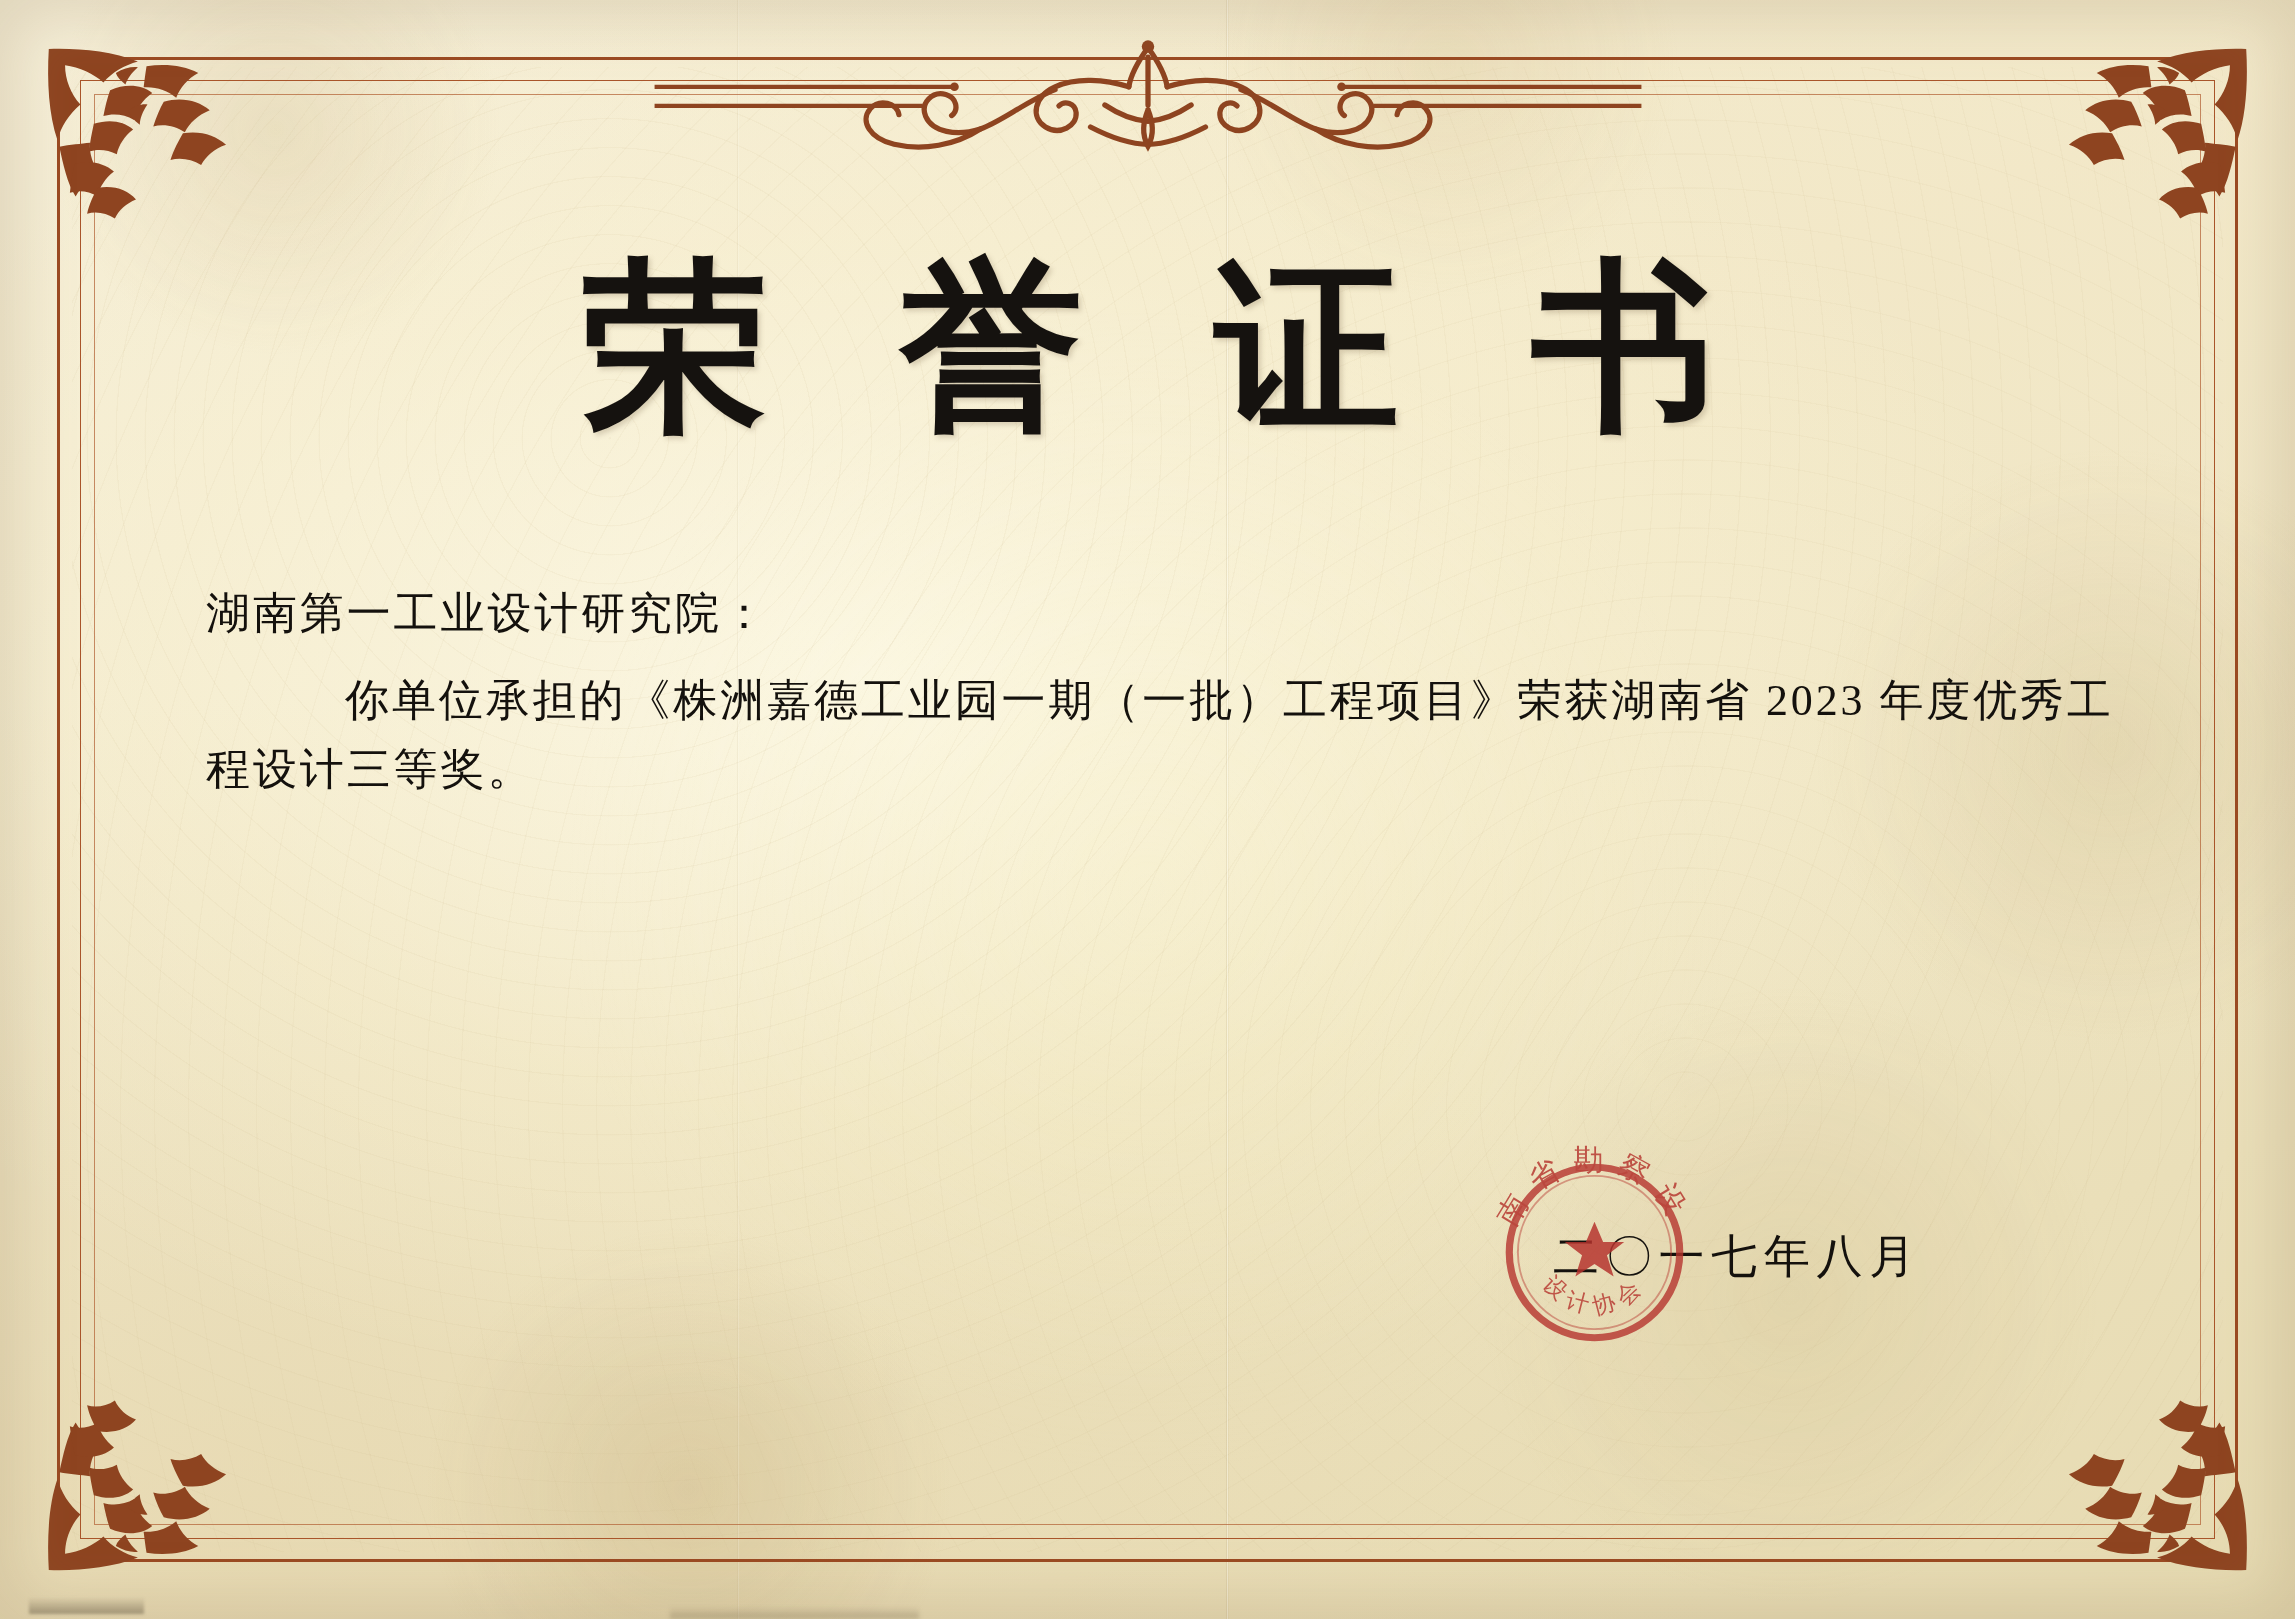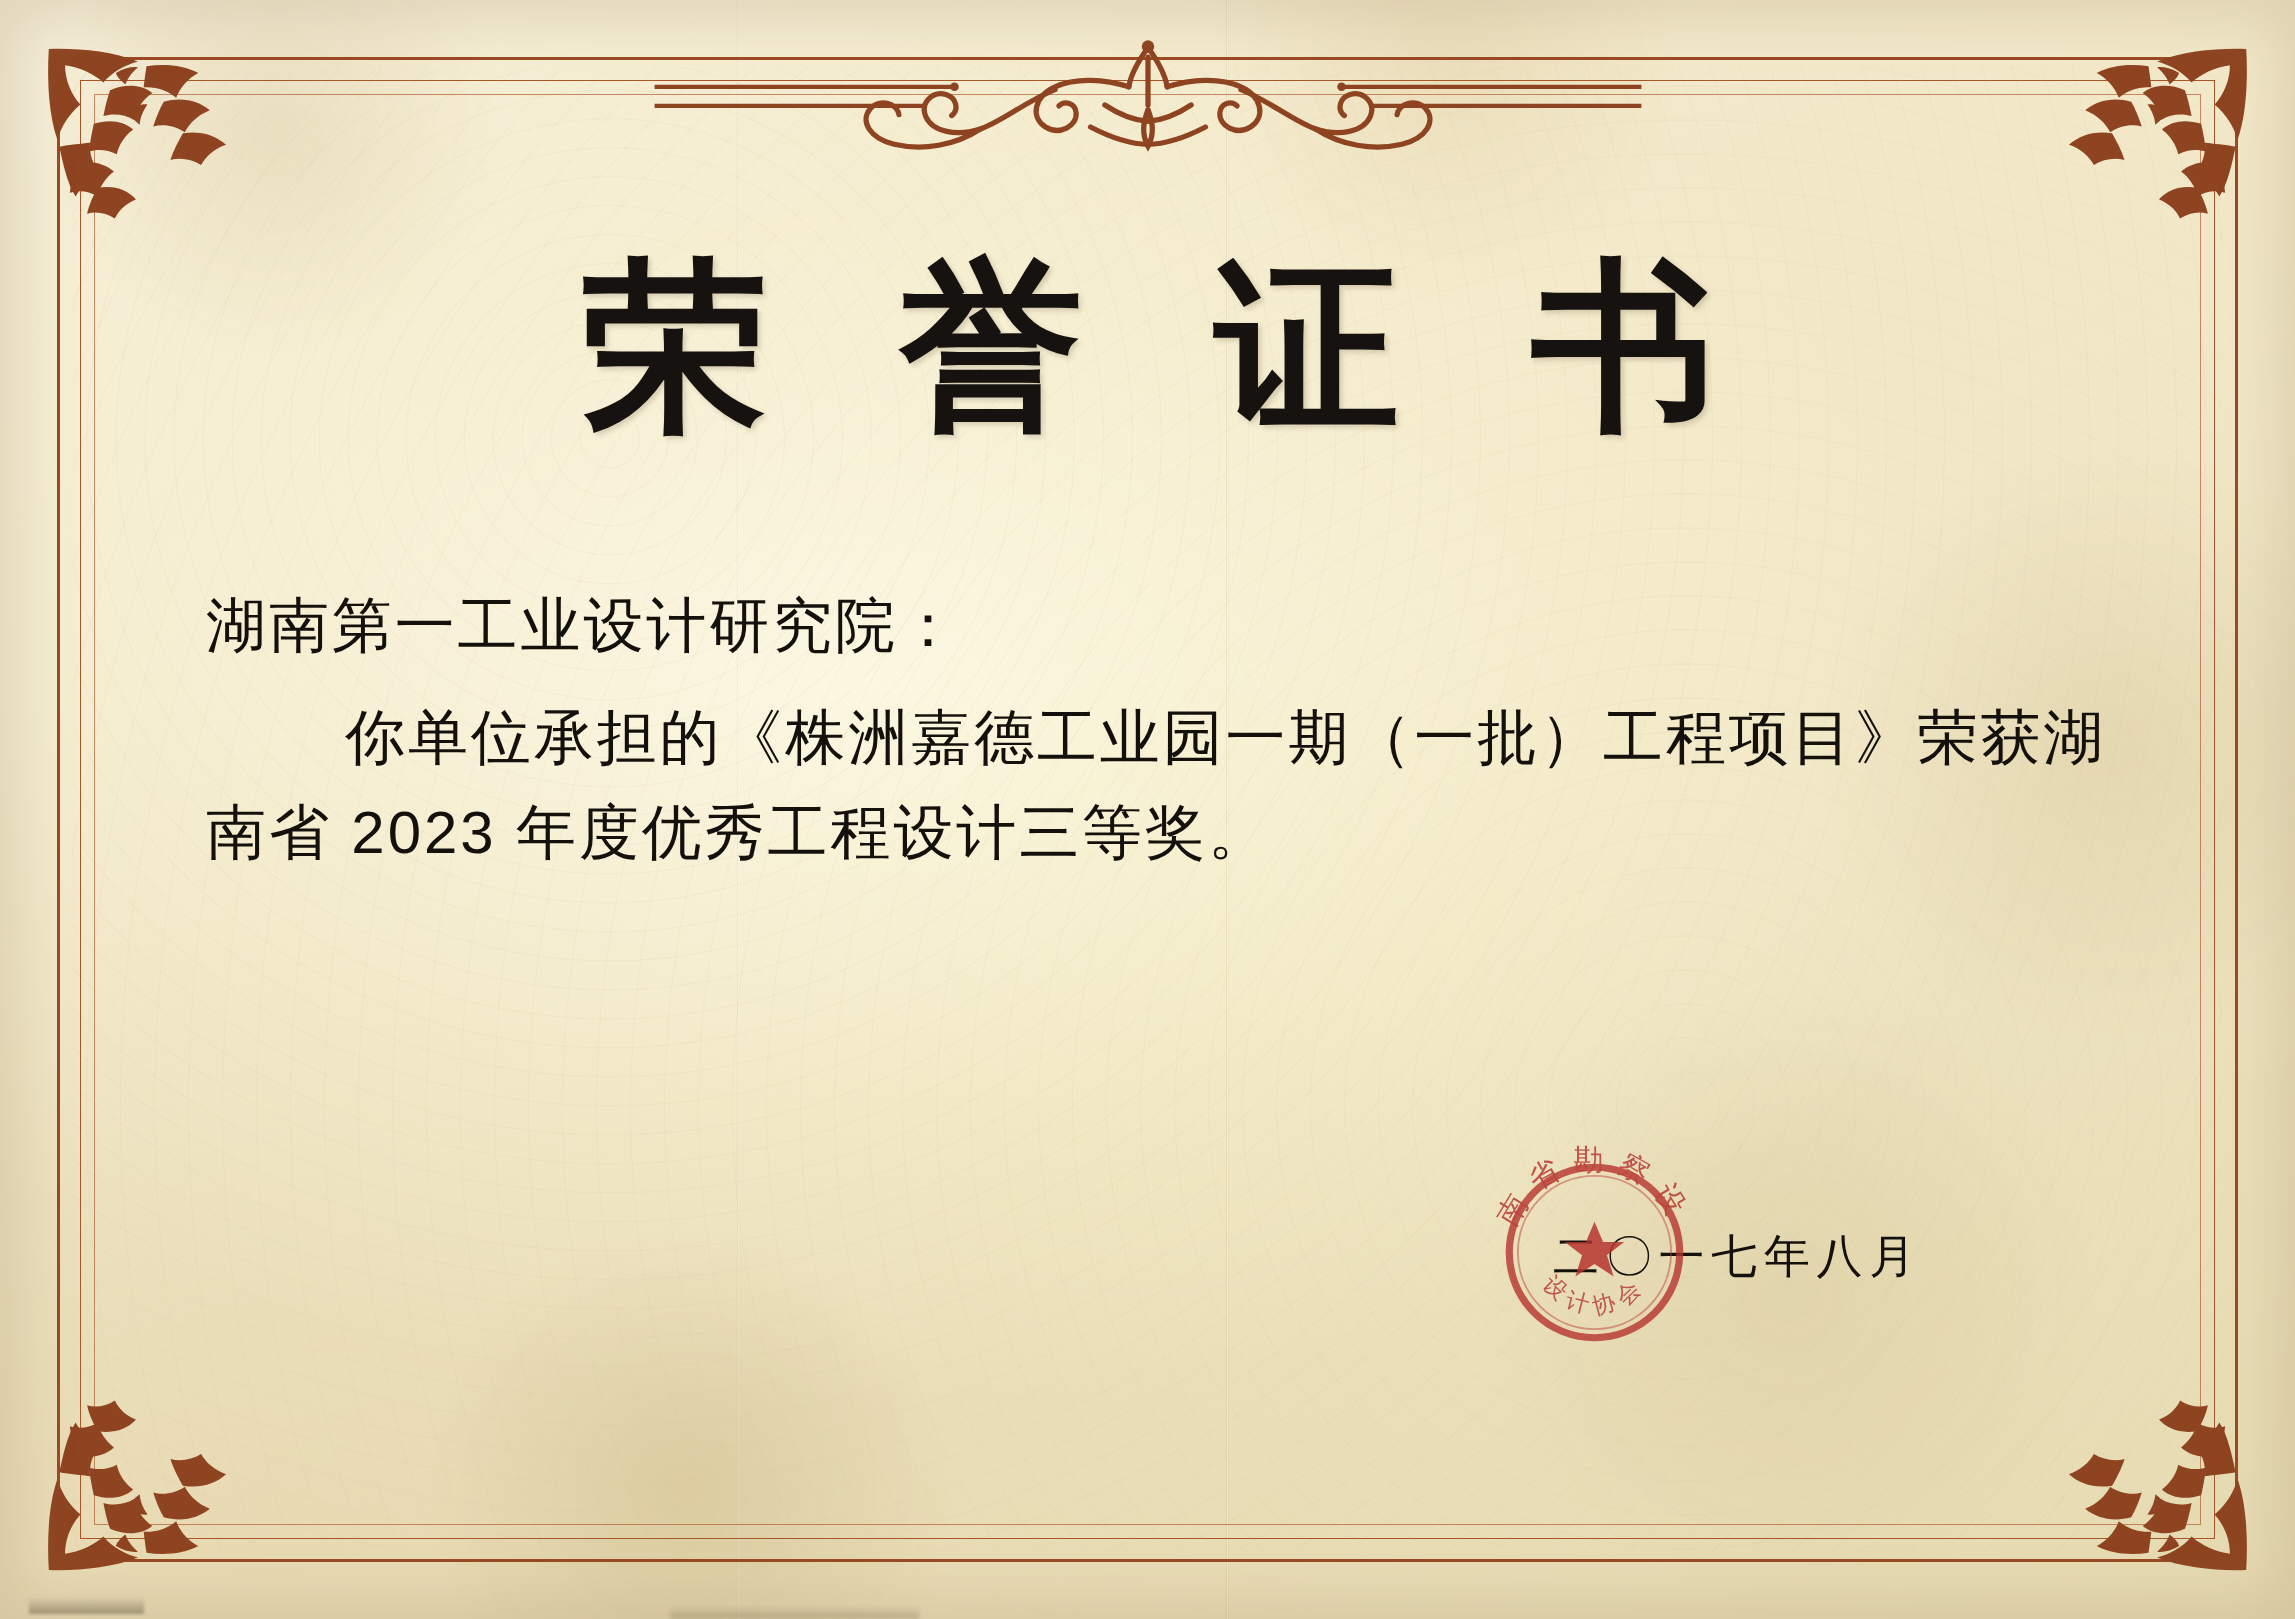--- a/index.html
+++ b/index.html
@@ -127,22 +127,22 @@
     white-space: nowrap;
     margin-left: 37px;
   }
 
   .body-block {
     position: absolute;
     left: 206px;
     right: 158px;
     top: 579px;
     color: #14110d;
-    font-family: Liberation Sans, sans-serif;
-    font-size: 60px;
+    font-family: Liberation Serif, serif;
+    font-size: 44px;
     line-height: 1.58;
     letter-spacing: 2.9px;
   }
   .body-block .salutation {
     margin: 0 0 17px 0;
   }
   .body-block .para {
     margin: 0;
     text-indent: 139px;
   }

